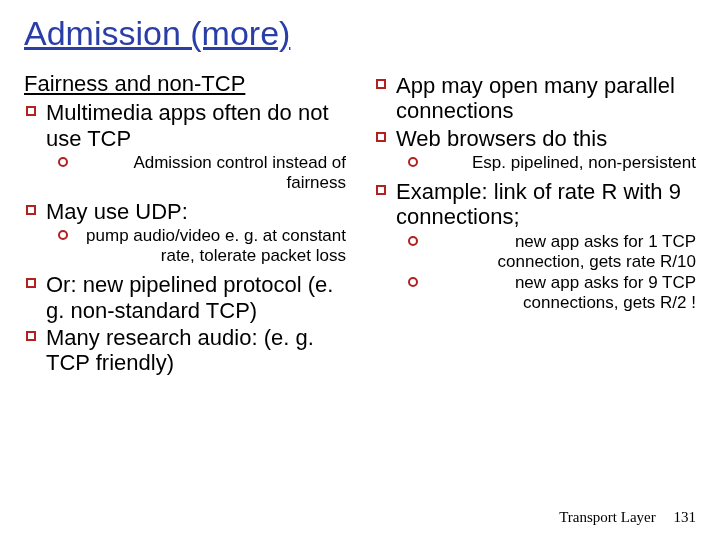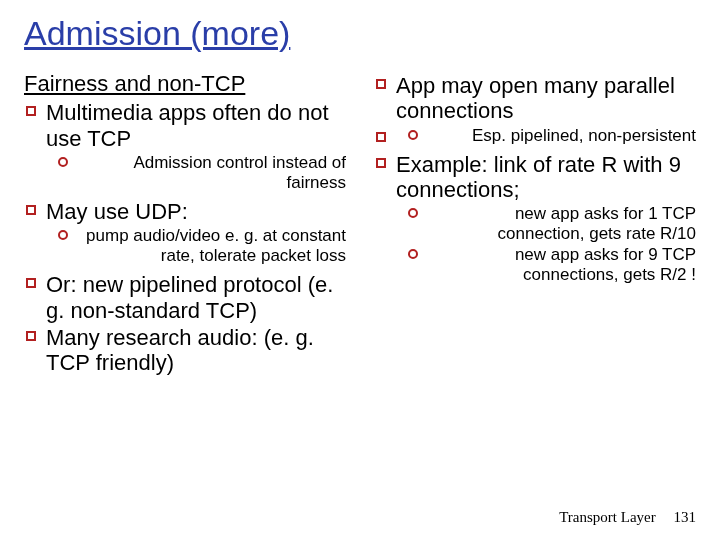--- a/index.html
+++ b/index.html
@@ -126,20 +126,21 @@
         </li>
         <li>Or: new pipelined protocol (e. g. non-standard TCP)</li>
         <li>Many research audio: (e. g. TCP friendly)</li>
       </ul>
     </div>
 
     <div class="col">
       <ul class="square">
         <li>App may open many parallel connections</li>
         <li>
+          <span>Web browsers do this</span>
           <ul class="circle">
             <li>Esp. pipelined, non-persistent</li>
           </ul>
         </li>
         <li>
           <span>Example: link of rate R with 9 connections;</span>
           <ul class="circle">
             <li>new app asks for 1 TCP connection, gets rate R/10</li>
             <li>new app asks for 9 TCP connections, gets R/2 !</li>
           </ul>

